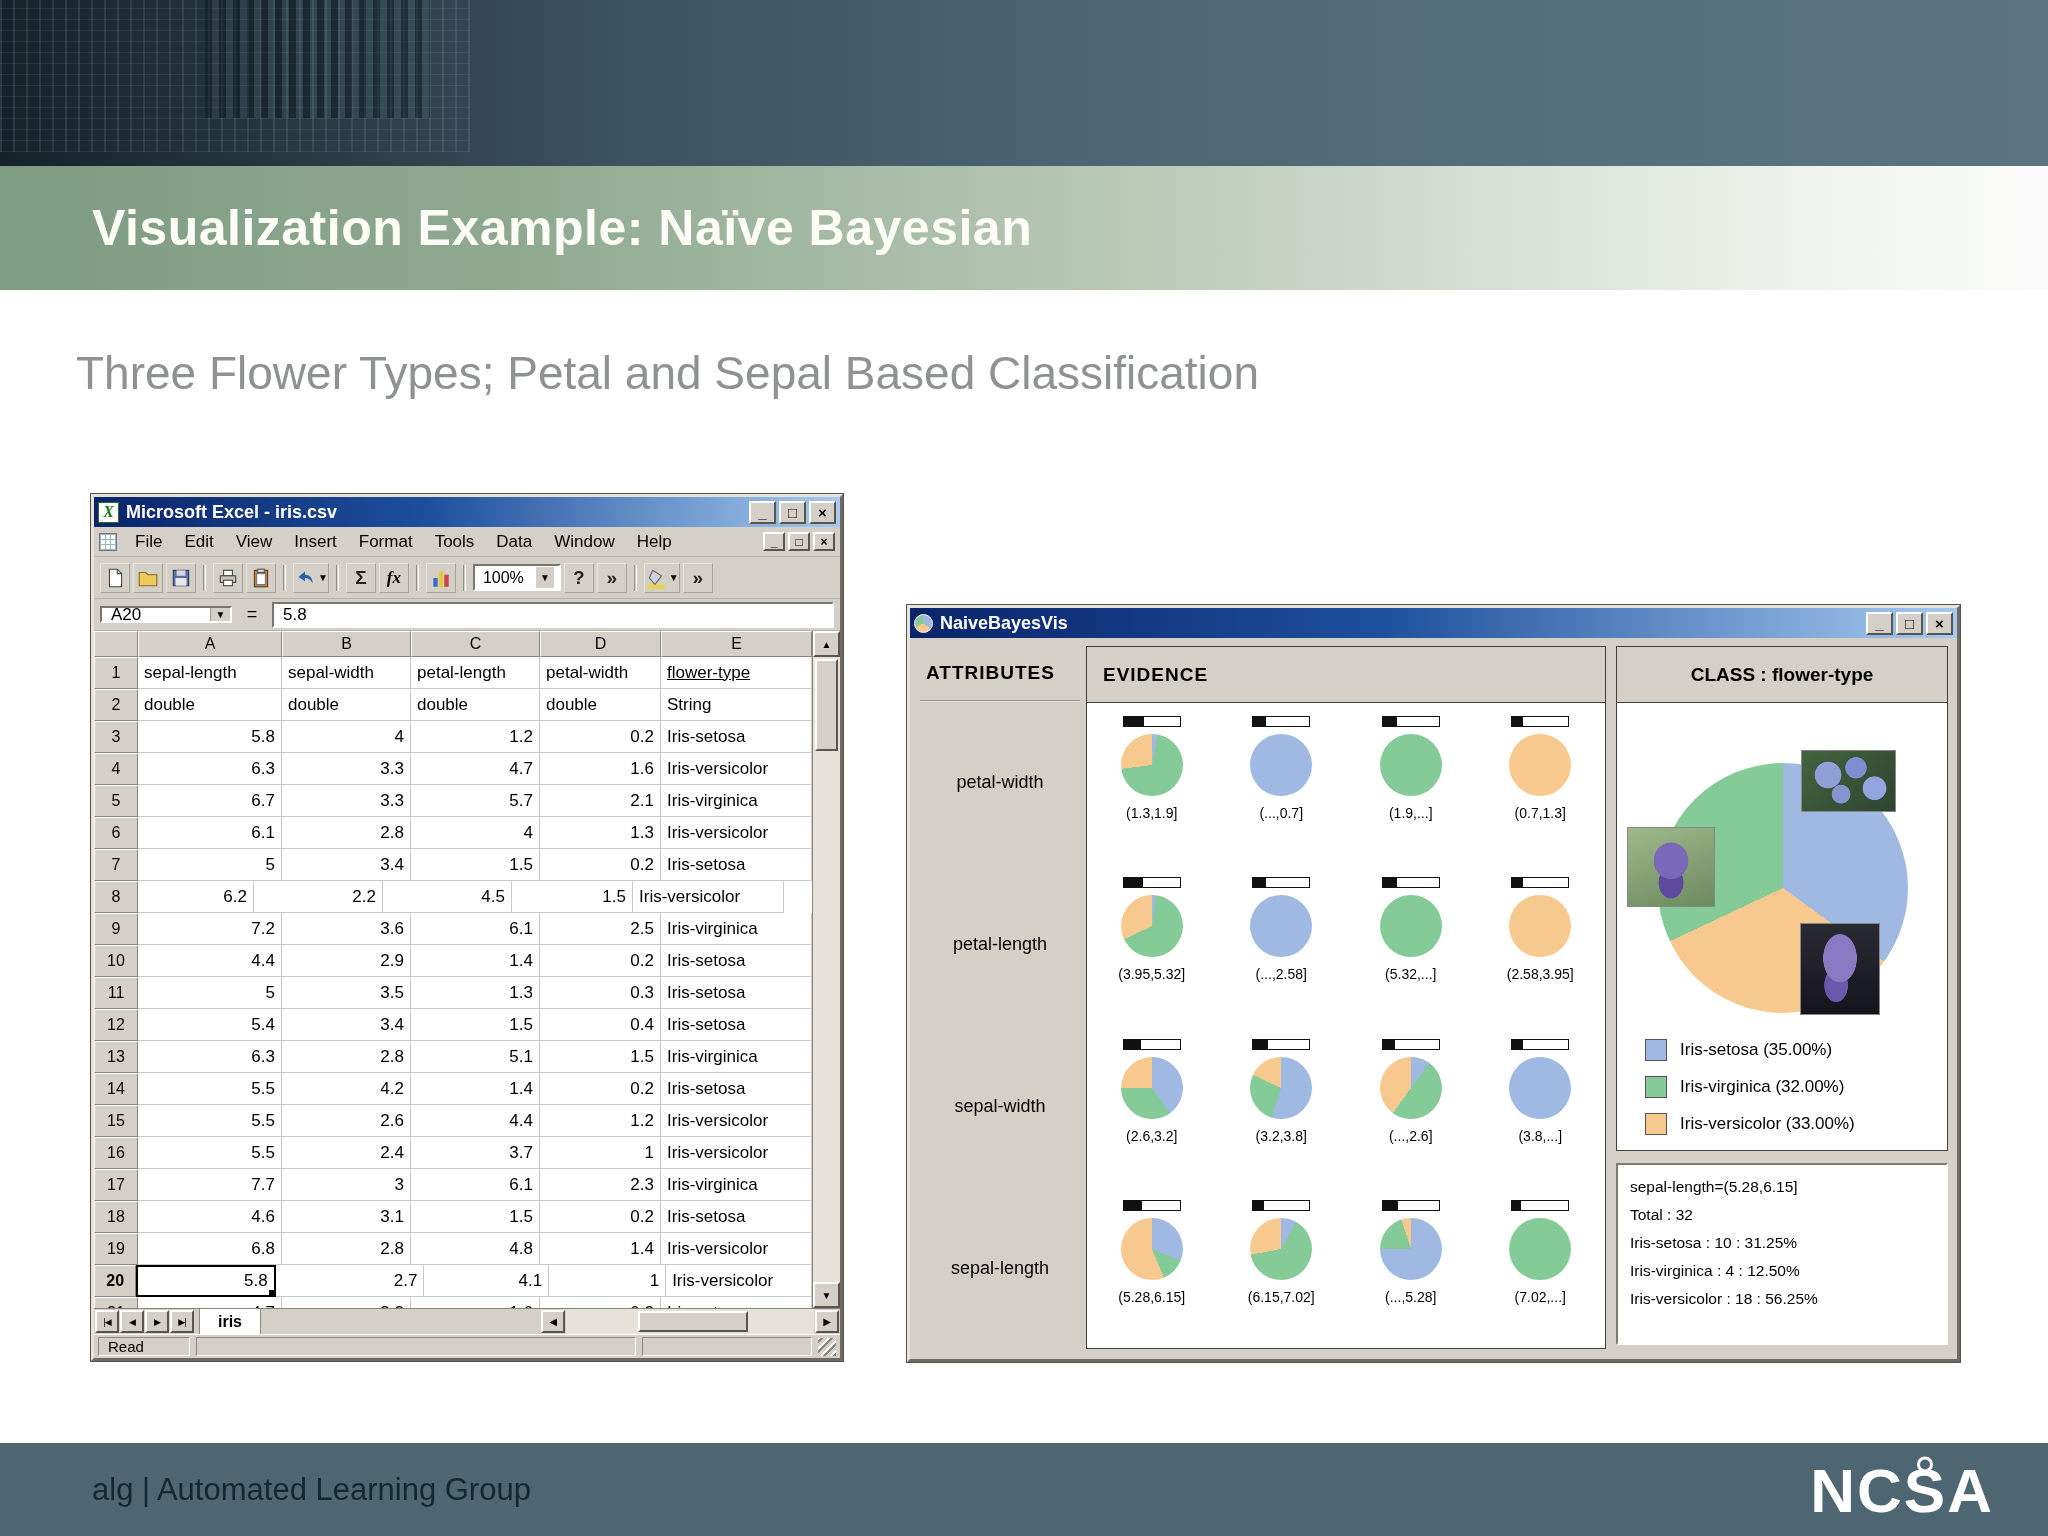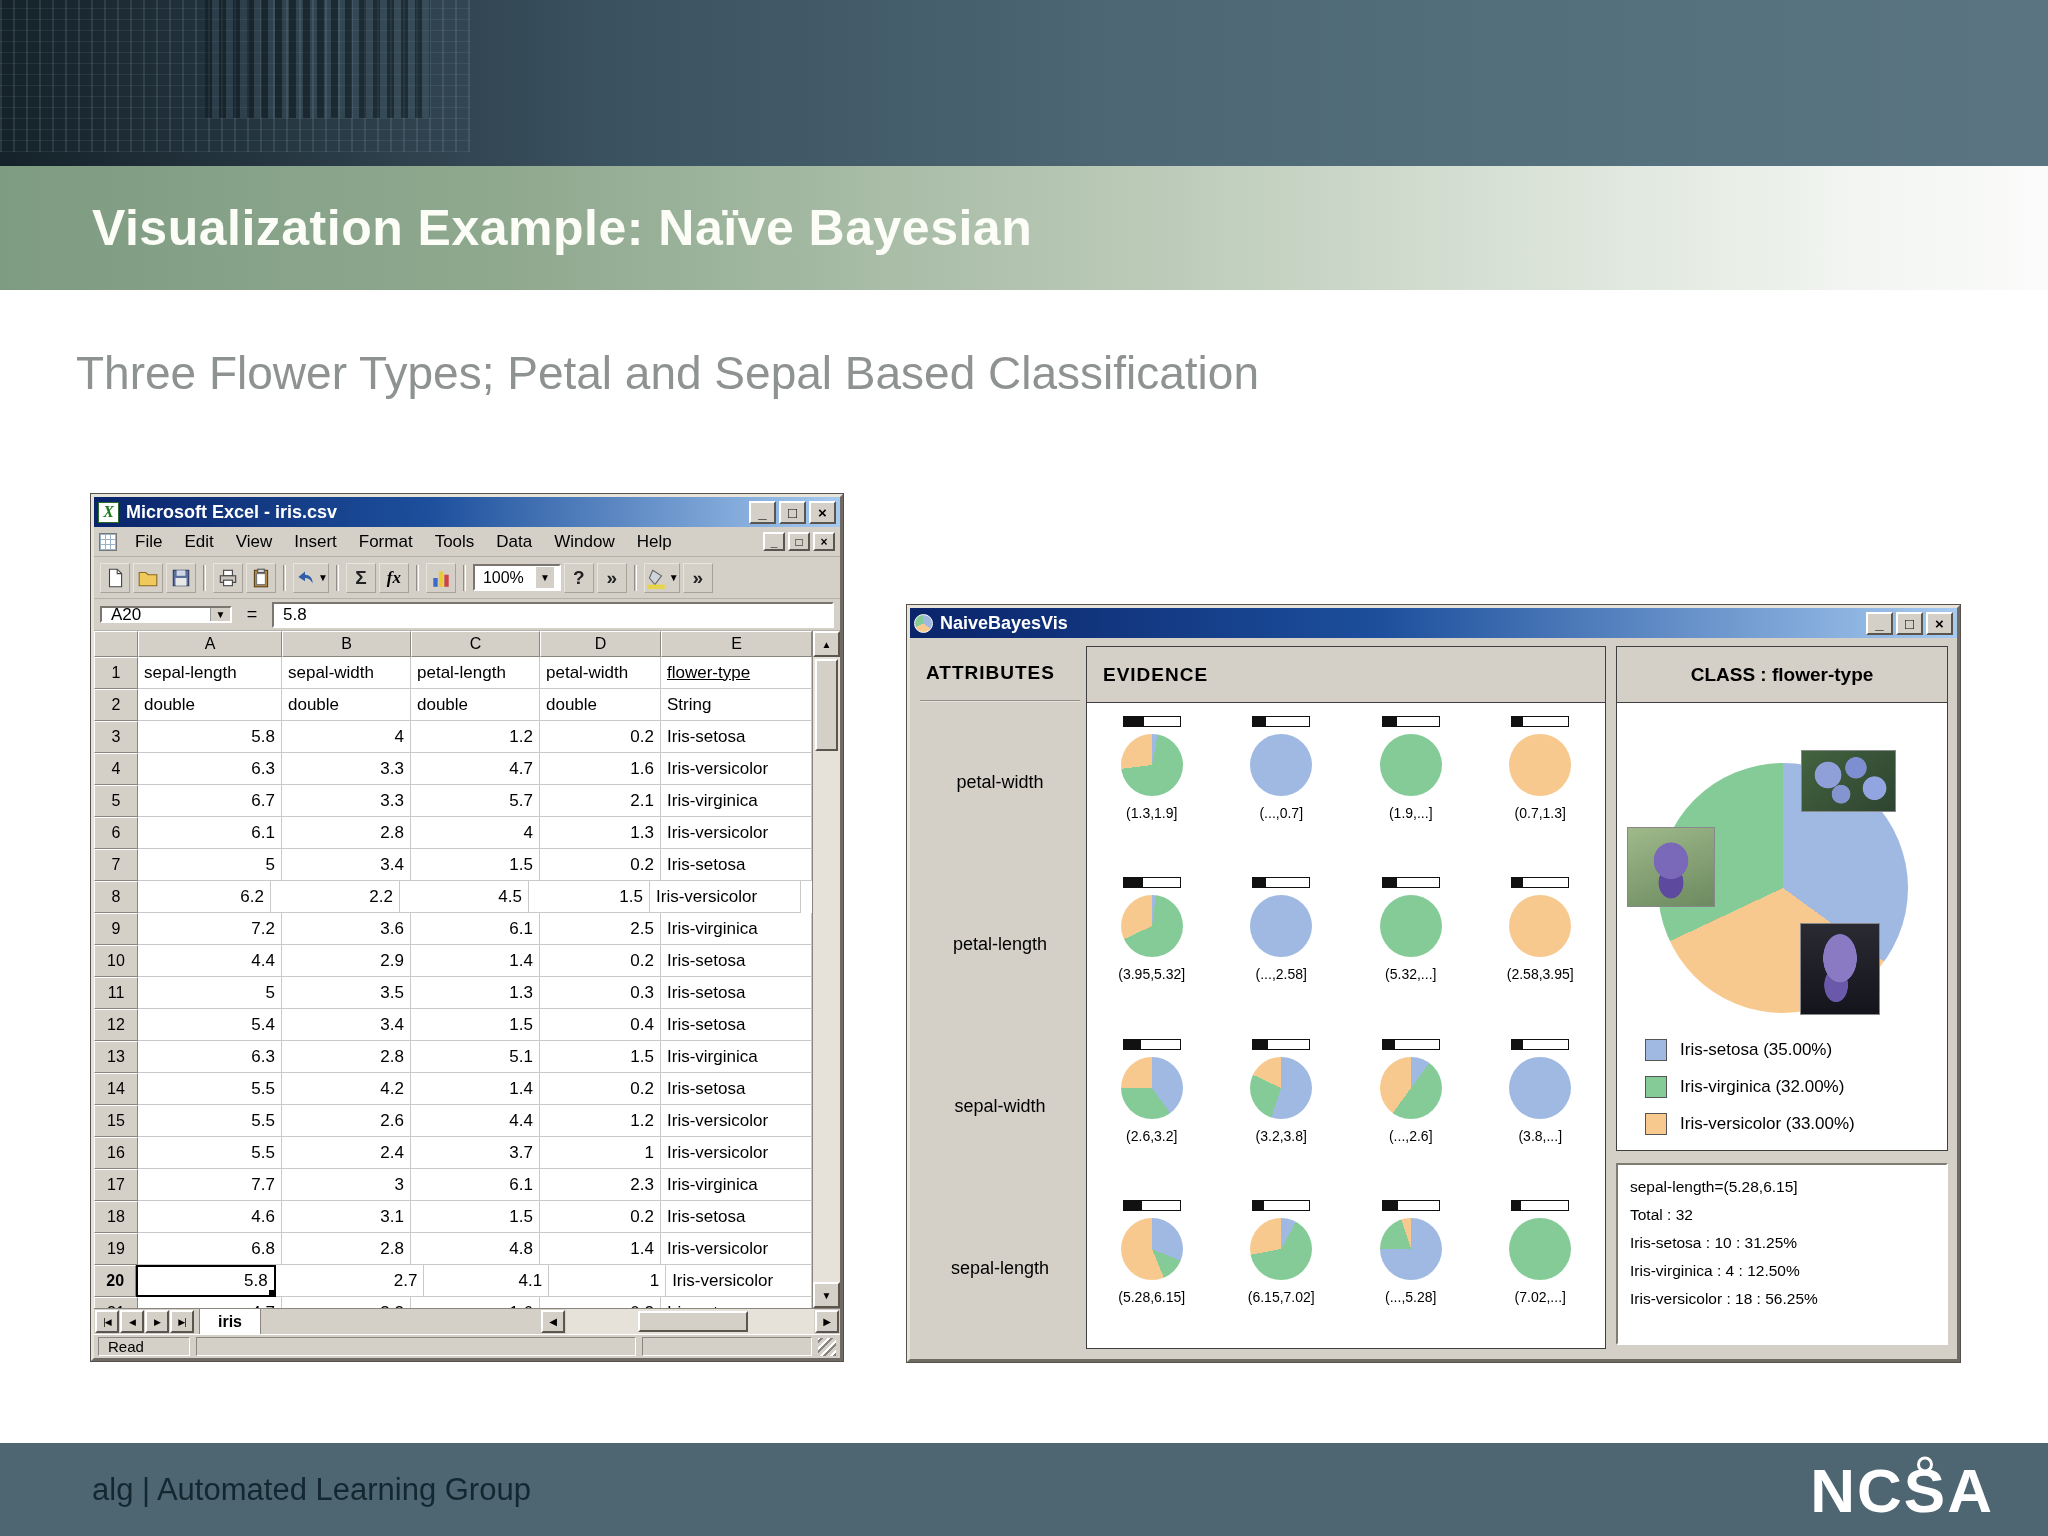--- a/index.html
+++ b/index.html
@@ -350,21 +350,21 @@
             <div class="rrow">
               <div class="rowhdr">7</div>
               <div class="cell num" style="width: 144px;">5</div>
               <div class="cell num" style="width: 129px;">3.4</div>
               <div class="cell num" style="width: 129px;">1.5</div>
               <div class="cell num" style="width: 121px;">0.2</div>
               <div class="cell" style="width: 151px;">Iris-setosa</div>
             </div>
             <div class="rrow">
               <div class="rowhdr">8</div>
-              <div class="cell num" style="width: 133px;">6.2</div>
+              <div class="cell num" style="width: 116px;">6.2</div>
               <div class="cell num" style="width: 129px;">2.2</div>
               <div class="cell num" style="width: 129px;">4.5</div>
               <div class="cell num" style="width: 121px;">1.5</div>
               <div class="cell" style="width: 151px;">Iris-versicolor</div>
             </div>
             <div class="rrow">
               <div class="rowhdr">9</div>
               <div class="cell num" style="width: 144px;">7.2</div>
               <div class="cell num" style="width: 129px;">3.6</div>
               <div class="cell num" style="width: 129px;">6.1</div>

